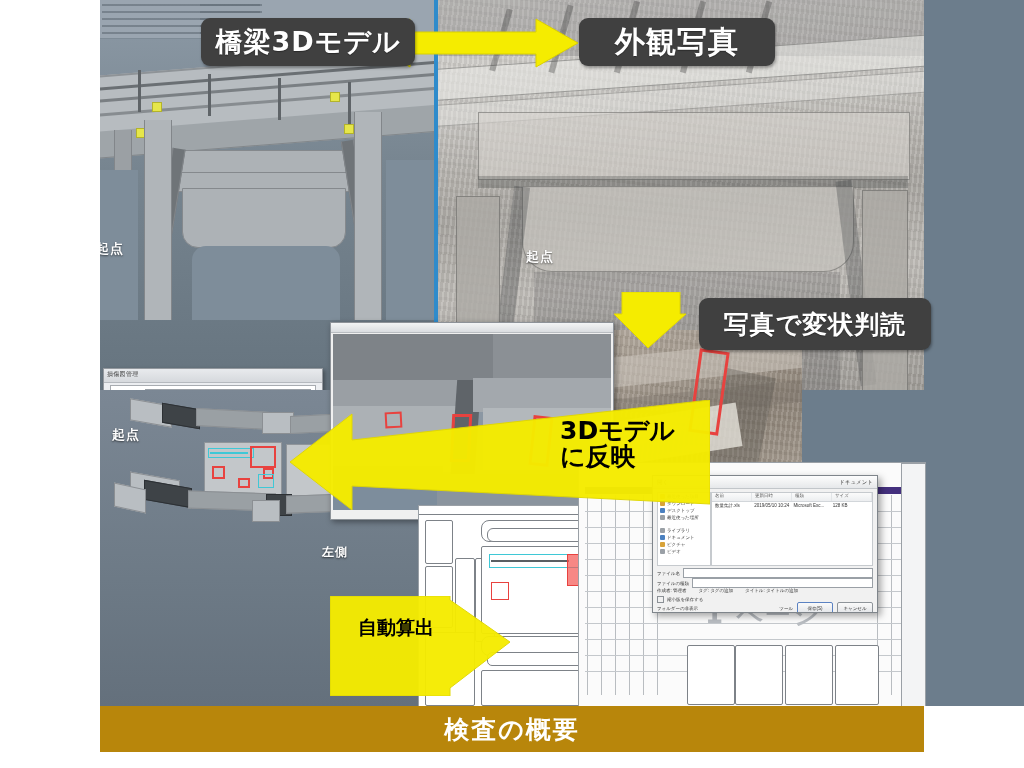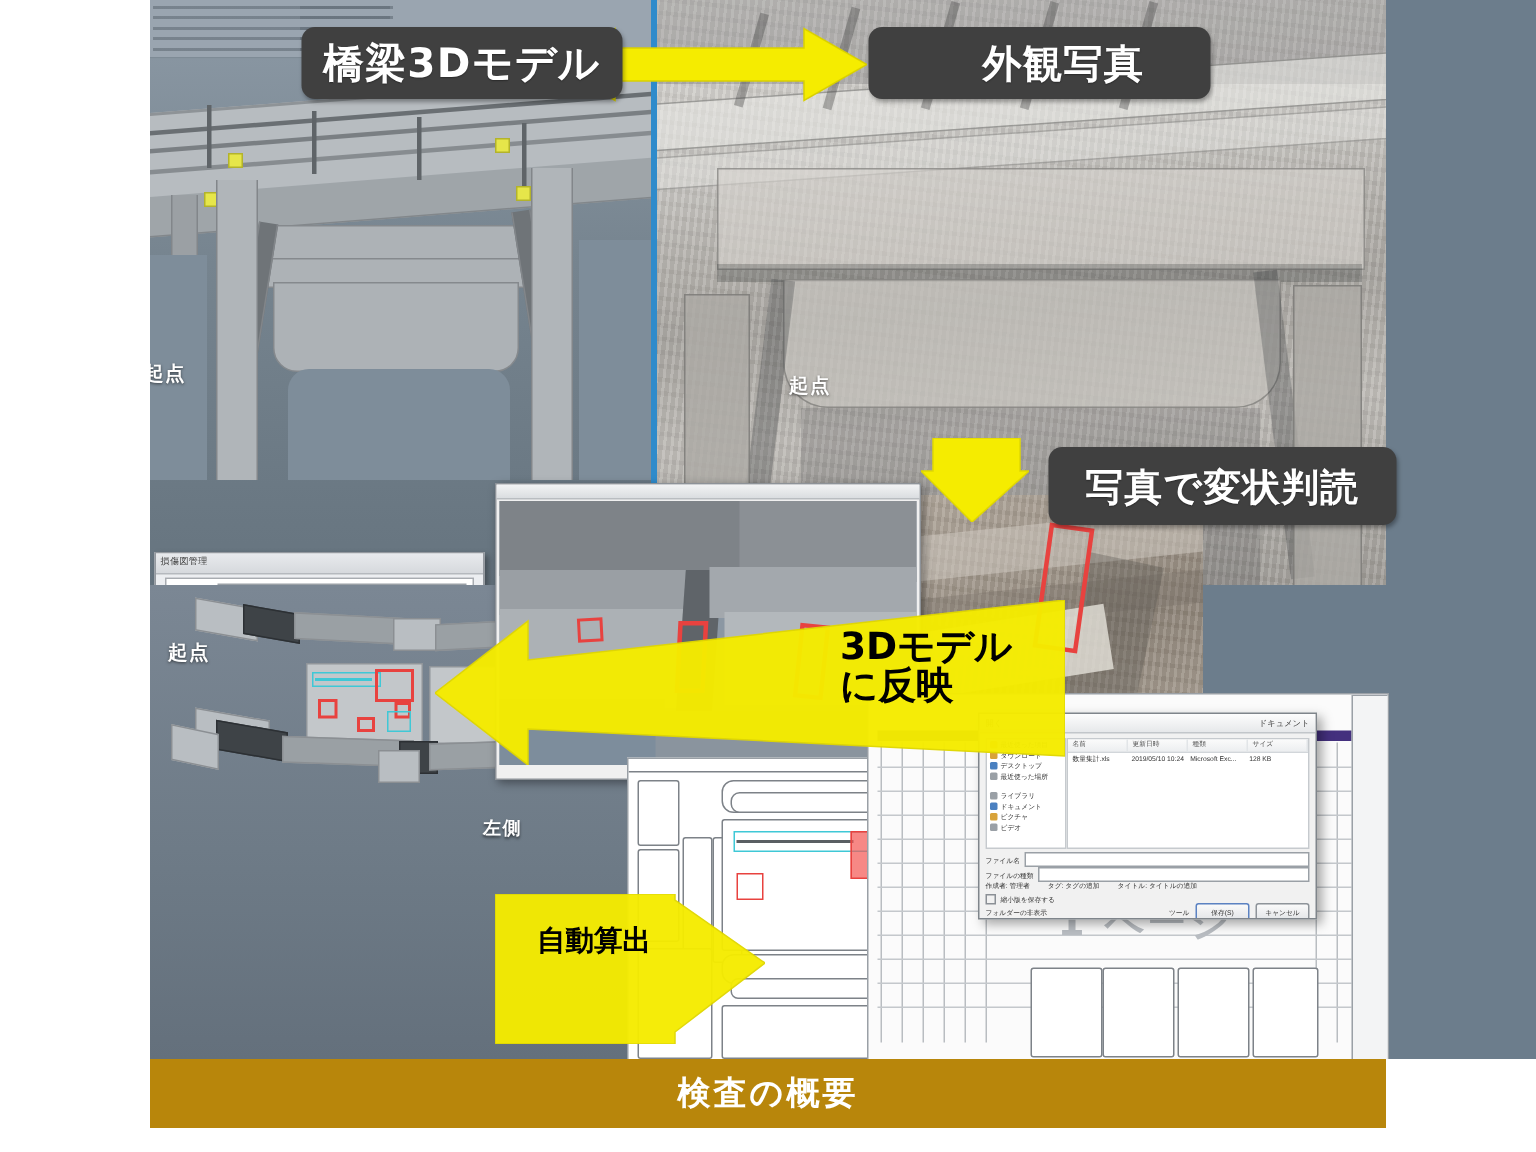--- a/index.html
+++ b/index.html
@@ -120,34 +120,34 @@
 
   
   .strip{position:absolute;background:#eceef1;border:1px solid #9aa0a6;}
 
   
   .cal{position:absolute;background:#404040;border-radius:9px;color:#fff;font-weight:bold;
     display:flex;align-items:center;justify-content:center;box-shadow:1px 2px 3px rgba(0,0,0,.35);
     font-family:"DejaVu Sans","Liberation Sans",sans-serif;letter-spacing:1px;
     text-shadow:0 1px 1px rgba(0,0,0,.35);z-index:40;margin-left:29px;}
   #cal-model{left:172px;top:18px;width:214px;height:48px;font-size:27px;}
-  #cal-photo{left:550px;top:18px;width:196px;height:48px;font-size:26px;padding-left:32px;}
+  #cal-photo{left:550px;top:18px;width:196px;height:48px;font-size:30px;}
   #cal-read{left:670px;top:298px;width:232px;height:52px;font-size:25px;}
   #cal-qty{left:524px;top:652px;width:188px;height:44px;font-size:27px;}
   .arrow-svg{position:absolute;z-index:35;}
 
   .yarrow-text{position:absolute;z-index:38;color:#000;font-weight:bold;
     font-family:"DejaVu Sans","Liberation Sans",sans-serif;line-height:1.05;}
   #txt-reflect{left:560px;top:418px;font-size:25px;text-align:left;}
   #txt-auto{left:358px;top:618px;font-size:19px;}
 
   
   #goldbar{position:absolute;left:100px;top:706px;width:824px;height:46px;background:#b8860b;
     display:flex;align-items:center;justify-content:center;}
-  #goldbar span{color:#fff;font-weight:bold;font-size:22px;letter-spacing:2px;
+  #goldbar span{color:#fff;font-weight:bold;font-size:25px;letter-spacing:2px;
     font-family:Liberation Sans, sans-serif;}
 </style>
 </head>
 <body>
 
 <div id="slide">
 
   <div id="composite">
 
     <div class="vp-3d-top">

